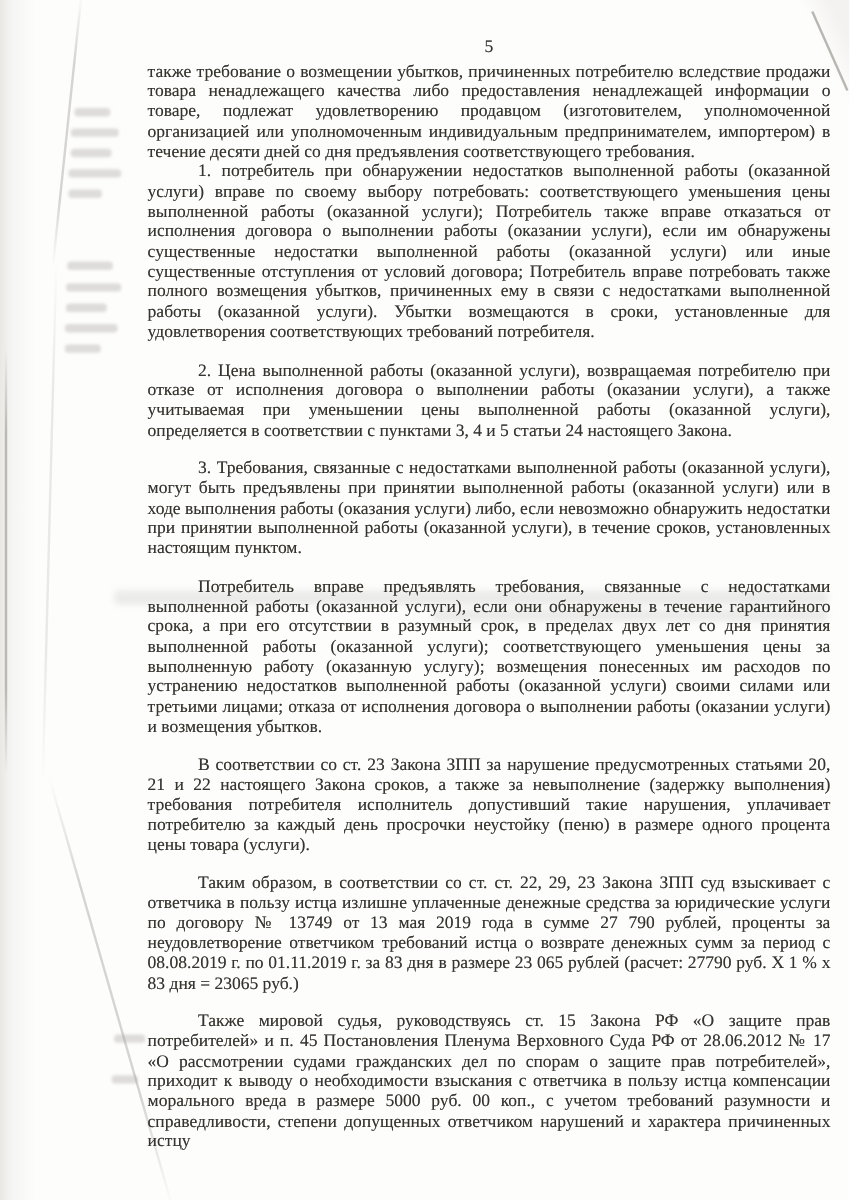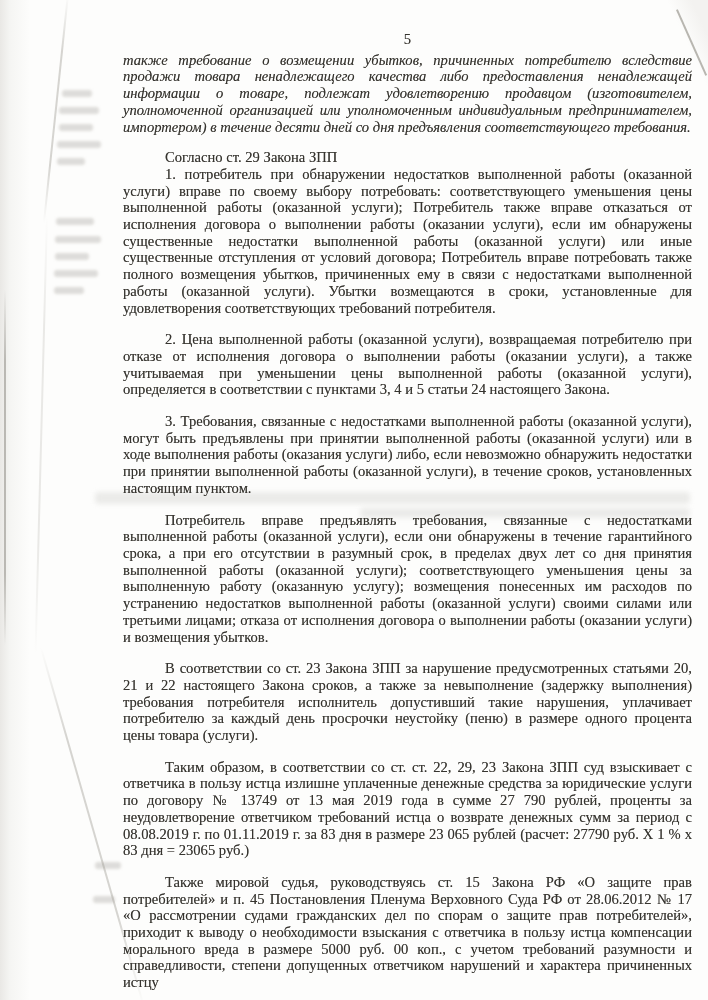--- a/index.html
+++ b/index.html
@@ -53,21 +53,21 @@
     pointer-events: none;
   }
   .text-block {
     position: absolute; left: 123px; top: 31px; width: 569px;
     font-size: 14.6px; line-height: 16.7px;
     text-align: justify;
     text-shadow: 0 0 .4px rgba(54,52,47,.55);
   }
   .page-number { text-align: center; text-indent: 0; margin: 0 0 4px 0; }
   .para { margin: 0; text-indent: 42px; }
-  .para.first { text-indent: 0; font-style: italic; }
+  .para.first { text-indent: 0; }
   .gap   { margin-top: 14px; }
   .gap-lg{ margin-top: 15px; }
 </style>
 </head>
 <body>
 
 <div class="page">
 
   <div class="edge-left"></div>
   <div class="fold-line-vert"></div>
@@ -88,21 +88,20 @@
   <div class="ghost" style="left:54px; top:270px; width:44px;"></div>
   <div class="ghost" style="left:54px; top:287px; width:30px;"></div>
   <div class="ghost" style="left:95px; top:862px; width:26px;"></div>
   <div class="ghost" style="left:93px; top:896px; width:22px;"></div>
   <div class="ghost-band" style="left:95px;  top:492px; width:595px; height:12px;"></div>
   <div class="ghost-band" style="left:360px; top:508px; width:330px; height:10px;"></div>
 
   <div class="text-block">
     <p class="page-number">5</p>
     <p class="para first">также требование о возмещении убытков, причиненных потребителю вследствие продажи товара ненадлежащего качества либо предоставления ненадлежащей информации о товаре, подлежат удовлетворению продавцом (изготовителем, уполномоченной организацией или уполномоченным индивидуальным предпринимателем, импортером) в течение десяти дней со дня предъявления соответствующего требования.</p>
-    <p class="para gap">Согласно ст. 29 Закона ЗПП</p>
     <p class="para">1. потребитель при обнаружении недостатков выполненной работы (оказанной услуги) вправе по своему выбору потребовать: соответствующего уменьшения цены выполненной работы (оказанной услуги); Потребитель также вправе отказаться от исполнения договора о выполнении работы (оказании услуги), если им обнаружены существенные недостатки выполненной работы (оказанной услуги) или иные существенные отступления от условий договора; Потребитель вправе потребовать также полного возмещения убытков, причиненных ему в связи с недостатками выполненной работы (оказанной услуги). Убытки возмещаются в сроки, установленные для удовлетворения соответствующих требований потребителя.</p>
     <p class="para gap-lg">2. Цена выполненной работы (оказанной услуги), возвращаемая потребителю при отказе от исполнения договора о выполнении работы (оказании услуги), а также учитываемая при уменьшении цены выполненной работы (оказанной услуги), определяется в соответствии с пунктами 3, 4 и 5 статьи 24 настоящего Закона.</p>
     <p class="para gap-lg">3. Требования, связанные с недостатками выполненной работы (оказанной услуги), могут быть предъявлены при принятии выполненной работы (оказанной услуги) или в ходе выполнения работы (оказания услуги) либо, если невозможно обнаружить недостатки при принятии выполненной работы (оказанной услуги), в течение сроков, установленных настоящим пунктом.</p>
     <p class="para gap-lg">Потребитель вправе предъявлять требования, связанные с недостатками выполненной работы (оказанной услуги), если они обнаружены в течение гарантийного срока, а при его отсутствии в разумный срок, в пределах двух лет со дня принятия выполненной работы (оказанной услуги); соответствующего уменьшения цены за выполненную работу (оказанную услугу); возмещения понесенных им расходов по устранению недостатков выполненной работы (оказанной услуги) своими силами или третьими лицами; отказа от исполнения договора о выполнении работы (оказании услуги) и возмещения убытков.</p>
     <p class="para gap-lg">В соответствии со ст. 23 Закона ЗПП за нарушение предусмотренных статьями 20, 21 и 22 настоящего Закона сроков, а также за невыполнение (задержку выполнения) требования потребителя исполнитель допустивший такие нарушения, уплачивает потребителю за каждый день просрочки неустойку (пеню) в размере одного процента цены товара (услуги).</p>
     <p class="para gap-lg">Таким образом,  в соответствии со ст. ст. 22, 29, 23 Закона ЗПП суд взыскивает с ответчика в пользу истца излишне уплаченные денежные средства за юридические услуги по договору № 13749 от 13 мая 2019 года в сумме 27 790 рублей, проценты за неудовлетворение ответчиком требований истца о возврате денежных сумм за период с 08.08.2019 г. по 01.11.2019 г. за 83 дня в размере 23 065 рублей (расчет: 27790 руб. Х 1 % х 83 дня = 23065 руб.)</p>
     <p class="para gap-lg">Также мировой судья, руководствуясь ст. 15 Закона РФ «О защите прав потребителей» и п. 45 Постановления Пленума Верховного Суда РФ от 28.06.2012 № 17 «О рассмотрении судами гражданских дел по спорам о защите прав потребителей», приходит к выводу о необходимости взыскания с ответчика в пользу истца компенсации морального вреда в размере 5000 руб. 00 коп., с учетом требований разумности и справедливости, степени допущенных ответчиком нарушений и характера причиненных истцу</p>
   </div>
 
 </div>

